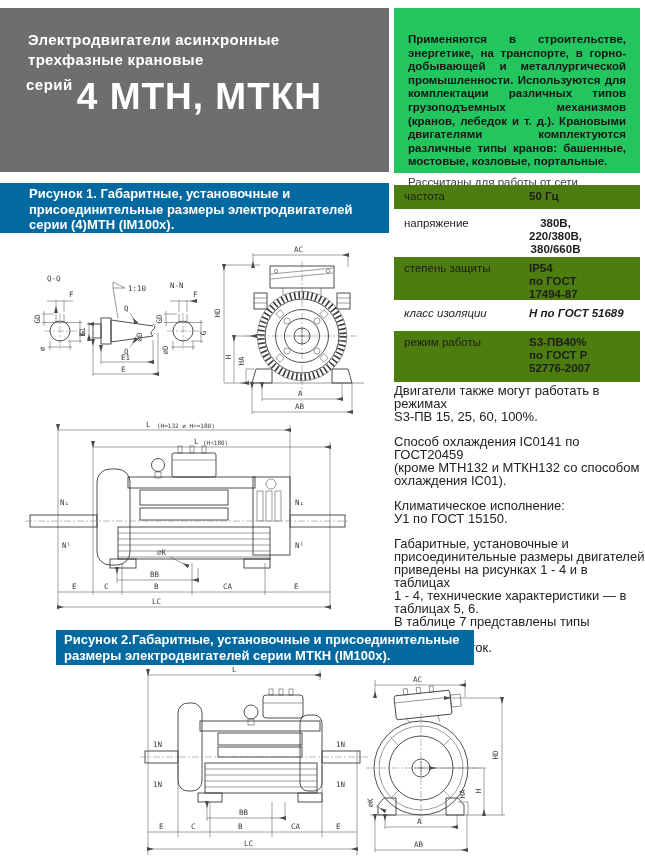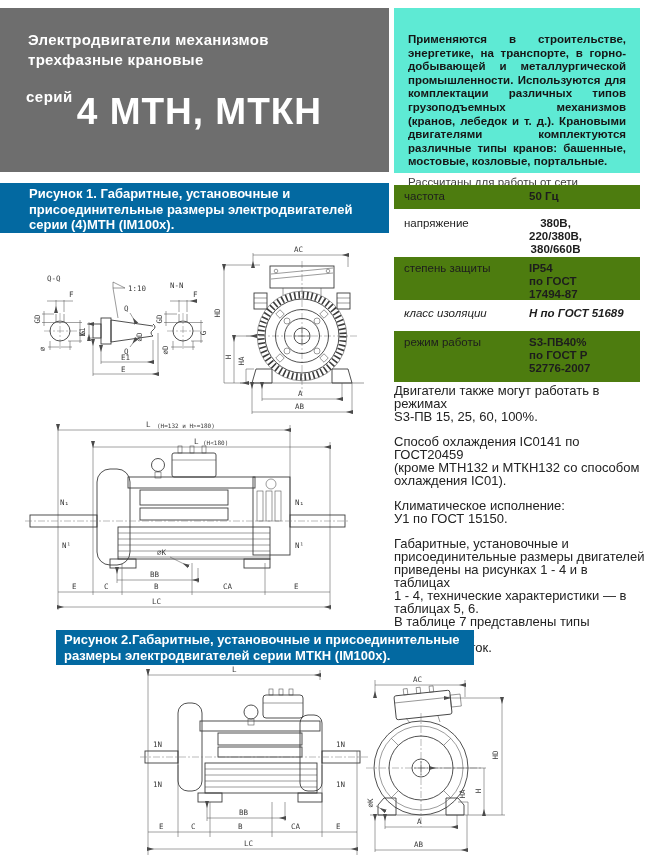--- a/index.html
+++ b/index.html
@@ -2,25 +2,25 @@
 <html><head>
 <meta charset="utf-8">
 <style>
   html,body{margin:0;padding:0;background:#fff;}
   .page{position:relative;width:645px;height:862px;background:#ffffff;overflow:hidden;
         font-family:"Liberation Sans",sans-serif;}
   
   .hdr-left{position:absolute;left:0;top:8px;width:389px;height:164px;background:#6e6e6e;color:#fff;}
   .hdr-title{position:absolute;left:28px;top:22px;font-size:15px;font-weight:bold;
              line-height:20px;white-space:pre-line;letter-spacing:.3px;}
-  .hdr-series{position:absolute;left:26px;top:52px;display:flex;align-items:center;}
+  .hdr-series{position:absolute;left:26px;top:68px;display:flex;align-items:flex-start;}
   .hdr-series .pfx{font-size:15px;font-weight:bold;letter-spacing:.5px;}
-  .hdr-series .big{font-size:37px;font-weight:bold;letter-spacing:1px;margin-left:4px;margin-top:31px;}
-  
-  .hdr-right{position:absolute;left:394px;top:8px;width:246px;height:165px;background:#5eead4;
+  .hdr-series .big{font-size:37px;font-weight:bold;letter-spacing:1px;margin-left:4px;}
+  
+  .hdr-right{position:absolute;left:394px;top:8px;width:246px;height:165px;background:#22c55e;
              box-sizing:border-box;padding:25px 14px 0 14px;}
   .hdr-right .body{font-size:11.5px;font-weight:bold;color:#161616;line-height:13.6px;text-align:justify;}
   .hdr-right .note{margin-top:7px;font-size:11.5px;color:#3d3d3d;line-height:13.6px;}
   
   .banner{background:#0369a1;color:#fff;font-weight:bold;font-size:13px;line-height:15.6px;
           white-space:pre-line;box-sizing:border-box;position:absolute;}
   .banner1{left:0;top:183px;width:389px;height:50px;padding:3px 0 0 29px;}
   .banner2{left:25px;top:630px;width:418px;height:35px;padding:2px 0 0 8px;margin-left:31px;}
   
   .spec-row{position:absolute;left:394px;width:246px;box-sizing:border-box;font-size:11.5px;color:#1d1d1d;}
@@ -39,21 +39,21 @@
   .fins{stroke:#3c3c3c;stroke-width:7;fill:none;stroke-dasharray:1.6 2.7;}
   text.dl{font:7.5px "DejaVu Sans Mono",monospace;fill:#3a3a3a;}
   text.dls{font:6px "DejaVu Sans Mono",monospace;fill:#3a3a3a;}
 </style>
 </head>
 <body>
 
 <div class="page">
 
   <div class="hdr-left">
-    <div class="hdr-title">Электродвигатели  механизмов
+    <div class="hdr-title">Электродвигатели  асинхронные
 трехфазные  крановые</div>
     <div class="hdr-series">
       <span class="pfx">серий</span>
       <span class="big">4 МТН, МТКН</span>
     </div>
   </div>
 
   <div class="hdr-right">
     <div class="body">Применяются в строительстве, энергетике,  на транспорте, в горно-добывающей и металлургической промышленности. Используются для комплектации различных типов грузоподъемных механизмов (кранов, лебедок и т. д.). Крановыми двигателями комплектуются различные типы кранов: башенные, мостовые, козловые, портальные.</div>
     <div class="note">Рассчитаны для работы от сети переменного трехфазного тока.</div>

